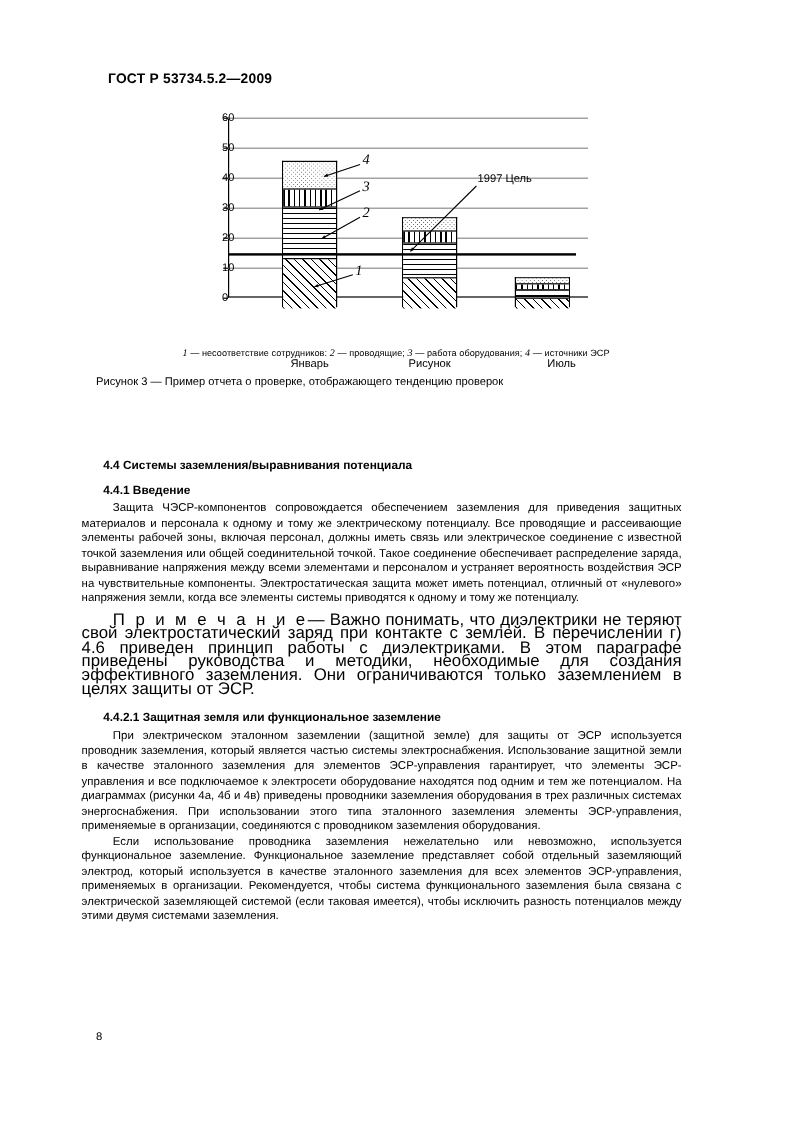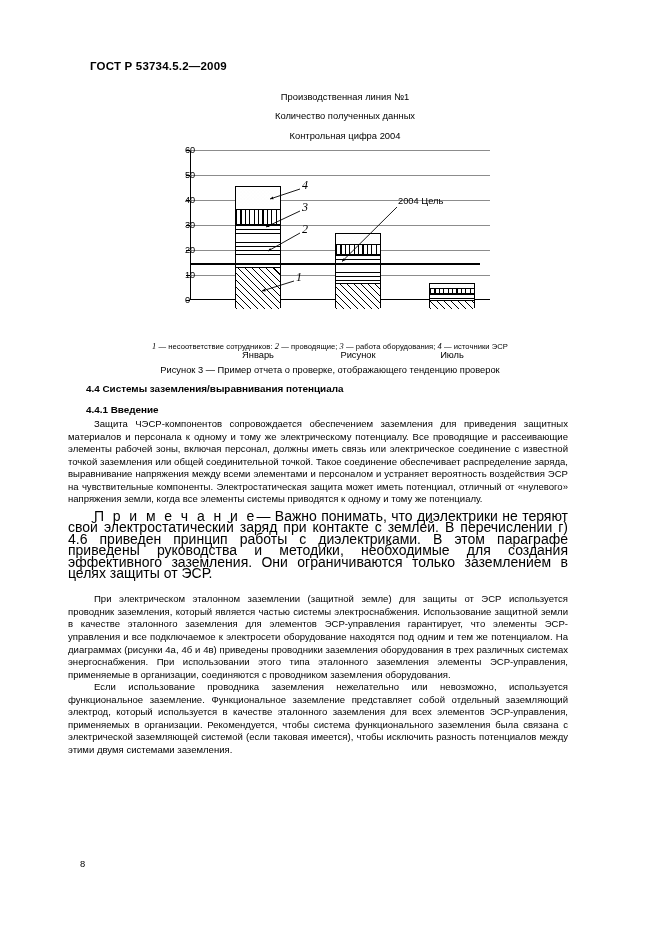--- a/index.html
+++ b/index.html
@@ -158,21 +158,20 @@
 
   .fig-legend {
     margin-top: 34px;
     text-align: center;
     font-size: 7.6px;
     letter-spacing: 0.05px;
   }
   .fig-legend i { font-family: "Liberation Serif", serif; font-size: 8.4px; }
   .fig-caption {
     margin-top: 14px;
-    text-align: center;
     font-size: 9.3px;
   }
 
   
   .body-text {
     position: absolute;
     left: 68px;
     top: 383px;
     width: 500px;
     font-size: 9.55px;
@@ -219,25 +218,20 @@
 </style>
 </head>
 <body>
 
 <div class="page">
 
   <div class="doc-header">ГОСТ Р 53734.5.2—2009</div>
 
   <div class="figure">
 
-    <div class="chart-titles">
-      <div>Производственная линия №1</div>
-      <div>Количество полученных данных</div>
-      <div>Контрольная цифра 2004</div>
-    </div>
 
     <div class="chart-area">
       <div class="plot" id="plot"></div>
       <div id="axis-layer">
           <div class="ytick" style="top: 150px; left: 0px; transform: translate(-100%, -50%); position: absolute; padding-right: 5px;">0</div>
           <div class="tickmark" style="top: 150px;"></div>
           <div class="gridline" style="top: 125px;"></div>
           <div class="ytick" style="top: 125px; left: 0px; transform: translate(-100%, -50%); position: absolute; padding-right: 5px;">10</div>
           <div class="tickmark" style="top: 125px;"></div>
           <div class="gridline" style="top: 100px;"></div>
@@ -271,21 +265,21 @@
           </div>
           <div class="bar" style="left: 239px; height: 25px;">
             <div class="seg pat-dots" style="top: 0px; height: 3.75px;"></div>
             <div class="seg pat-vert" style="top: 3.75px; height: 5px;"></div>
             <div class="seg pat-horiz" style="top: 8.75px; height: 7.5px;"></div>
             <div class="seg pat-diag" style="top: 16.25px; height: 8.75px;"></div>
           </div>
         </div>
       <div id="ref-layer">
           <div class="target-line" style="top: 112.5px; width: 290px;"></div>
-          <div class="target-label" style="left: 208px; top: 46px;">2004 Цель</div>
+          <div class="target-label" style="left: 208px; top: 46px;">1997 Цель</div>
           <svg width="300" height="160" style="position: absolute; left: 0px; top: 0px; pointer-events: none;">
             <line x1="207" y1="57" x2="152" y2="111.5" stroke="#000" stroke-width="0.9"></line>
             <polygon points="152,111.5 153.30169587152338,108.14357513743285 155.36817228640274,110.22901005153126" fill="#000"></polygon>
             <line x1="110" y1="39" x2="80" y2="49" stroke="#000" stroke-width="0.9"></line>
             <polygon points="80,49 82.6542333806044,46.56791341410604 83.5826386560199,49.35312924035253" fill="#000"></polygon>
             <line x1="110" y1="61" x2="76" y2="77" stroke="#000" stroke-width="0.9"></line>
             <polygon points="76,77 78.34920432707982,74.27213654490744 79.59929131268592,76.92857138932044" fill="#000"></polygon>
             <line x1="110" y1="83" x2="78" y2="101" stroke="#000" stroke-width="0.9"></line>
             <polygon points="78,101 80.14530061825825,98.10903385400299 81.5846464636271,100.66787091243651" fill="#000"></polygon>
             <line x1="104" y1="131" x2="72" y2="141" stroke="#000" stroke-width="0.9"></line>
@@ -294,34 +288,35 @@
         </div>
       <div id="callout-layer">
           <div class="callout-num" style="left: 112px; top: 28px;">4</div>
           <div class="callout-num" style="left: 112px; top: 50px;">3</div>
           <div class="callout-num" style="left: 112px; top: 72px;">2</div>
           <div class="callout-num" style="left: 106px; top: 120px;">1</div>
         </div>
       <div id="xlabels-layer">
           <div class="xlabel" style="left: 68px;">Январь</div>
           <div class="xlabel" style="left: 168px;">Рисунок</div>
-          <div class="xlabel" style="left: 262px;">Июль</div>
+          <div class="xlabel" style="left: 278px;">Июль</div>
         </div>
     </div>
 
     <div class="fig-legend" id="fig-legend"><i>1</i><span> — несоответствие сотрудников: </span><i>2</i><span> — проводящие; </span><i>3</i><span> — работа оборудования; </span><i>4</i><span> — источники ЭСР</span></div>
     <div class="fig-caption">Рисунок 3 — Пример отчета о проверке, отображающего тенденцию проверок</div>
   </div>
 
   <div class="body-text">
     <div class="h3 first">4.4  Системы заземления/выравнивания потенциала</div>
     <div class="h4">4.4.1  Введение</div>
     <p class="para">Защита ЧЭСР-компонентов сопровождается обеспечением заземления для приведения защитных материалов и персонала к одному и тому же электрическому потенциалу. Все проводящие и рассеивающие элементы рабочей зоны, включая персонал, должны иметь связь или электрическое соединение с известной точкой заземления или общей соединительной точкой. Такое соединение обеспечивает распределение заряда, выравнивание напряжения между всеми элементами и персоналом и устраняет вероятность воздействия ЭСР на чувствительные компоненты. Электростатическая защита может иметь потенциал, отличный от «нулевого» напряжения земли, когда все элементы системы приводятся к одному и тому же потенциалу.</p>
 
     <p class="note"><span class="nlabel">П р и м е ч а н и е</span><span>— Важно понимать, что диэлектрики не теряют свой электростатический заряд при контакте с землей. В перечислении г) 4.6 приведен принцип работы с диэлектриками. В этом параграфе приведены руководства и методики, необходимые для создания эффективного заземления. Они ограничиваются только заземлением в целях защиты от ЭСР.</span></p>
 
 
+    <div class="h4">4.4.2.1  Защитная земля или функциональное заземление</div>
     <p class="para">При электрическом эталонном заземлении (защитной земле) для защиты от ЭСР используется проводник заземления, который является частью системы электроснабжения. Использование защитной земли в качестве эталонного заземления для элементов ЭСР-управления гарантирует, что элементы ЭСР-управления и все подключаемое к электросети оборудование находятся под одним и тем же потенциалом. На диаграммах (рисунки 4а, 4б и 4в) приведены проводники заземления оборудования в трех различных системах энергоснабжения. При использовании этого типа эталонного заземления элементы ЭСР-управления, применяемые в организации, соединяются с проводником заземления оборудования.</p>
     <p class="para">Если использование проводника заземления нежелательно или невозможно, используется функциональное заземление. Функциональное заземление представляет собой отдельный заземляющий электрод, который используется в качестве эталонного заземления для всех элементов ЭСР-управления, применяемых в организации. Рекомендуется, чтобы система функционального заземления была связана с электрической заземляющей системой (если таковая имеется), чтобы исключить разность потенциалов между этими двумя системами заземления.</p>
   </div>
 
   <div class="page-number">8</div>
 </div>
 
 </body></html>

